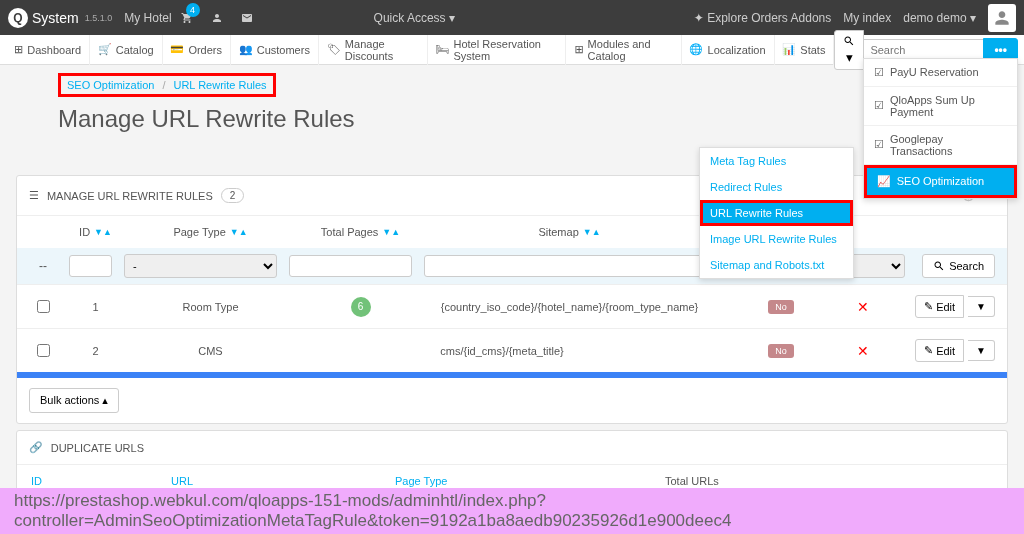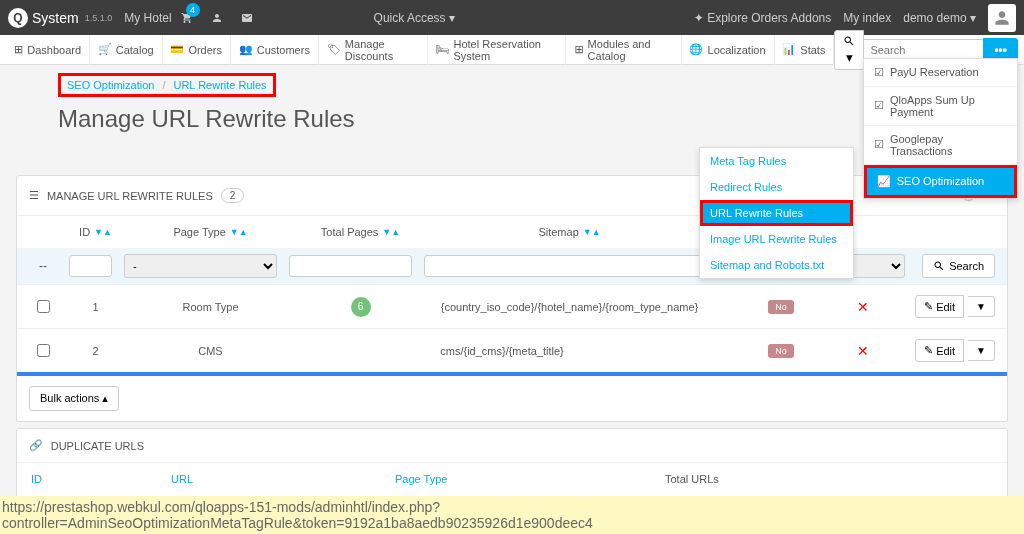--- a/index.html
+++ b/index.html
@@ -66,33 +66,33 @@
     .filter-reset{width:40px;text-align:center;color:#555;cursor:pointer}
     .btn-search{border:1px solid #ccc;padding:5px 10px;background:#fff;border-radius:3px;cursor:pointer;font-size:11px;display:flex;align-items:center;gap:4px}
     
     .data-row{display:flex;padding:10px 6px;align-items:center;border-top:1px solid #eee}
     .green-badge{background:#72c279;color:#fff;border-radius:50%;width:20px;height:20px;display:flex;align-items:center;justify-content:center;font-size:10px}
     .no-badge{background:#c5888b;color:#fff;border-radius:3px;padding:2px 7px;font-size:9px}
     .x-icon{color:#ff0000;font-size:14px;cursor:pointer}
     .edit-btn{border:1px solid #ccc;padding:4px 8px;background:#fff;border-radius:3px 0 0 3px;font-size:11px;cursor:pointer;display:flex;align-items:center;gap:3px}
     .edit-dd{border:1px solid #ccc;border-left:none;padding:4px 8px;background:#fff;border-radius:0 3px 3px 0;font-size:10px;cursor:pointer}
     
-    .bulk-actions{padding:10px 12px;border-top:4px solid #3b82f6}
+    .bulk-actions{padding:10px 12px;border-top:6px solid #3b82f6}
     .bulk-btn{border:1px solid #ccc;padding:5px 10px;background:#fff;border-radius:3px;cursor:pointer;font-size:11px}
     
     .dup-table-head{display:flex;padding:10px 14px}
     .dup-col{color:#00aff0;font-size:11px;cursor:pointer}
     .dc-id{width:140px}
     .dc-url{width:224px}
     .dc-type{width:270px}
     .dc-total{flex:1;font-weight:normal}
     
     .empty-icon{text-align:center;padding:12px 0;color:#ccc;font-size:40px}
     
-    .status-bar{background:#fef9c3;padding:3px 2px;font-size:14px;color:#666;position:fixed;bottom:0;left:0;right:0}
+    .status-bar{background:#f0abfc;padding:3px 14px;font-size:17px;color:#666;position:fixed;bottom:0;left:0;right:0}
     svg{width:12px;height:12px;fill:currentColor}
   </style>
 </head>
 <body>
 
 <div class="top-header">
   <div class="logo-area">
     <div class="logo-img">Q</div>
     <span class="logo-text">System</span>
     <span class="version">1.5.1.0</span>

